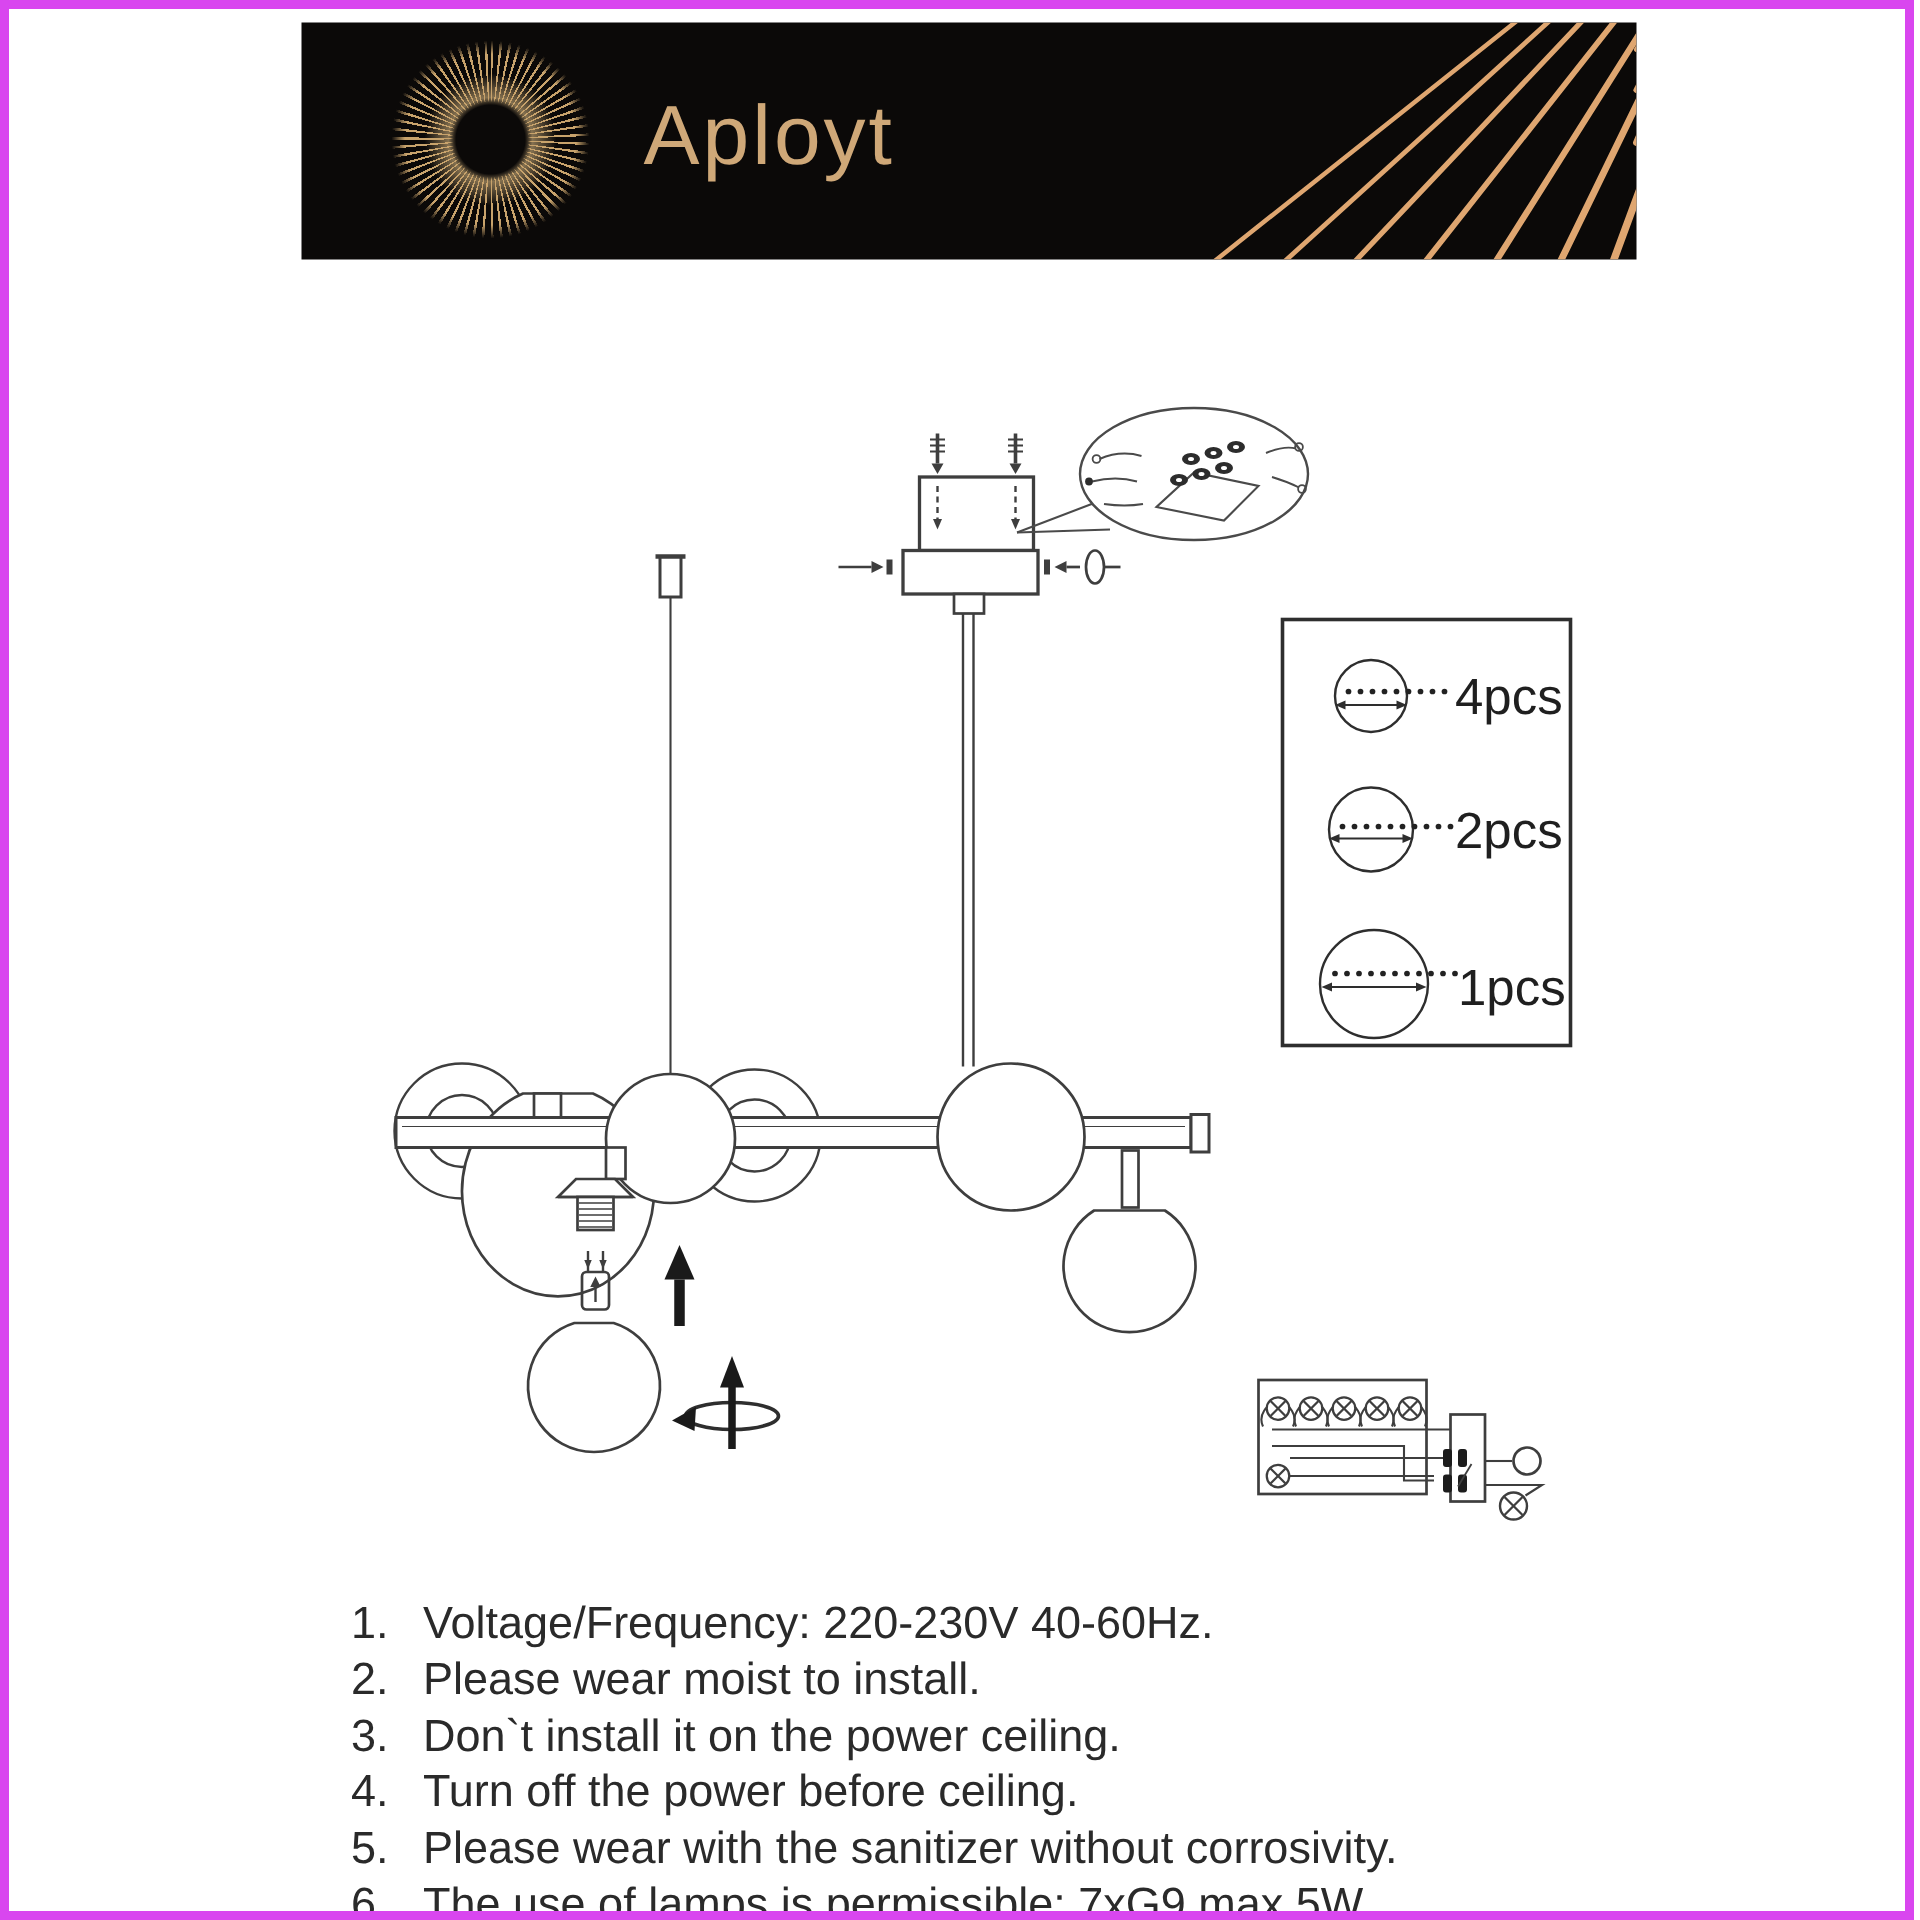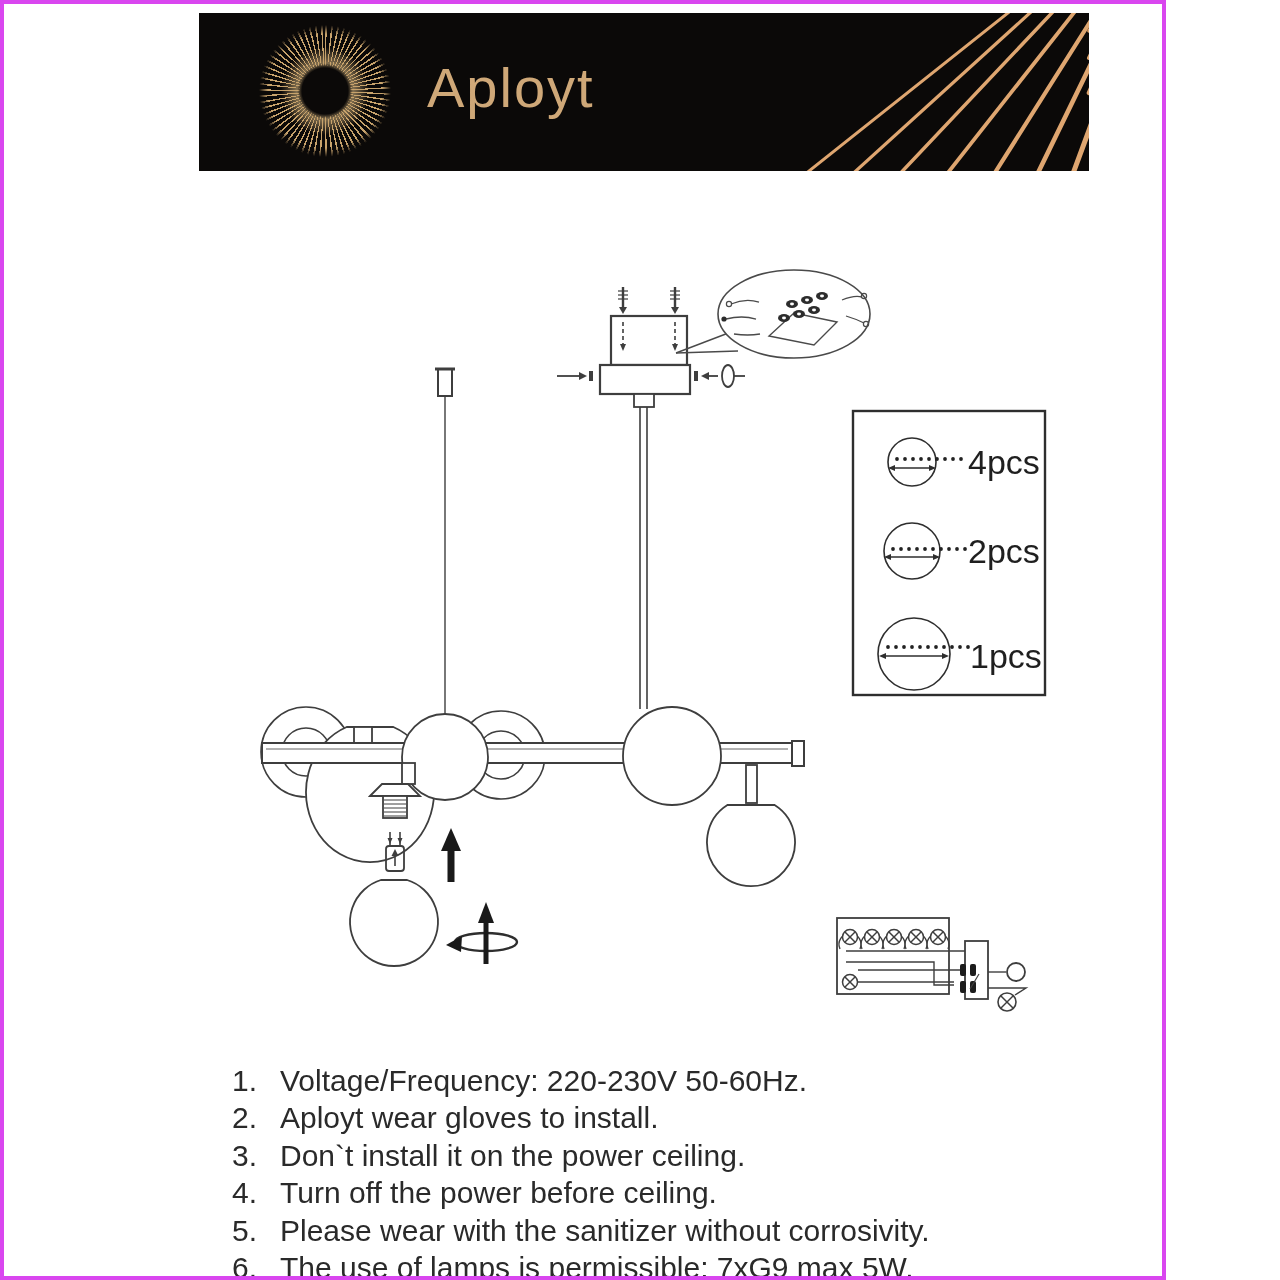--- a/index.html
+++ b/index.html
@@ -1,18 +1,18 @@
 <!DOCTYPE html>
 <html><head>
 <meta charset="utf-8">
 <style>
   html,body{margin:0;padding:0;background:#fff;}
-  .page{position:relative;width:1166px;height:1280px;background:#ffffff;
+  .page{position:relative;width:1276px;height:1280px;background:#ffffff;
         font-family:"Liberation Sans",sans-serif;overflow:hidden;
-        border:4px solid #d946ef;box-sizing:border-box;}
+        border:6px solid #d946ef;box-sizing:border-box;}
 
   
   .banner{position:absolute;left:195px;top:9px;width:890px;height:158px;
           background:#0b0908;overflow:hidden;}
   .logo-rays{position:absolute;left:52px;top:4px;width:148px;height:148px;border-radius:50%;
           background:repeating-conic-gradient(#c8a36c 0deg 1.6deg, transparent 1.6deg 5.4deg);
           -webkit-mask:radial-gradient(circle at 50% 50%, transparent 0 25px, #000 27px 57px, transparent 66px);
           mask:radial-gradient(circle at 50% 50%, transparent 0 25px, #000 27px 57px, transparent 66px);}
   .logo-glow{position:absolute;left:52px;top:4px;width:148px;height:148px;border-radius:50%;
           background:radial-gradient(circle at 50% 50%, rgba(0,0,0,0) 0 23px, rgba(235,200,140,.55) 28px, rgba(0,0,0,0) 44px);}
@@ -326,25 +326,25 @@
       <polyline points="984,984 1022,984 1011,991" stroke-width="1.4"></polyline>
       <circle cx="1003" cy="998" r="9" fill="#fff" stroke-width="1.6"></circle>
       <line x1="997" y1="992" x2="1009" y2="1004" stroke-width="1.5"></line>
       <line x1="997" y1="1004" x2="1009" y2="992" stroke-width="1.5"></line>
     </g>
   </svg>
 
   <div class="instructions">
     <div class="instr-row">
       <span class="instr-num">1.</span>
-      <span class="instr-text">Voltage/Frequency: 220-230V 50-60Hz.</span>
+      <span class="instr-text">Voltage/Frequency: 220-230V 40-60Hz.</span>
     </div>
     <div class="instr-row">
       <span class="instr-num">2.</span>
-      <span class="instr-text">Aployt wear gloves to install.</span>
+      <span class="instr-text">Please wear moist to install.</span>
     </div>
     <div class="instr-row">
       <span class="instr-num">3.</span>
       <span class="instr-text">Don`t install it on the power ceiling.</span>
     </div>
     <div class="instr-row">
       <span class="instr-num">4.</span>
       <span class="instr-text">Turn off the power before ceiling.</span>
     </div>
     <div class="instr-row">

